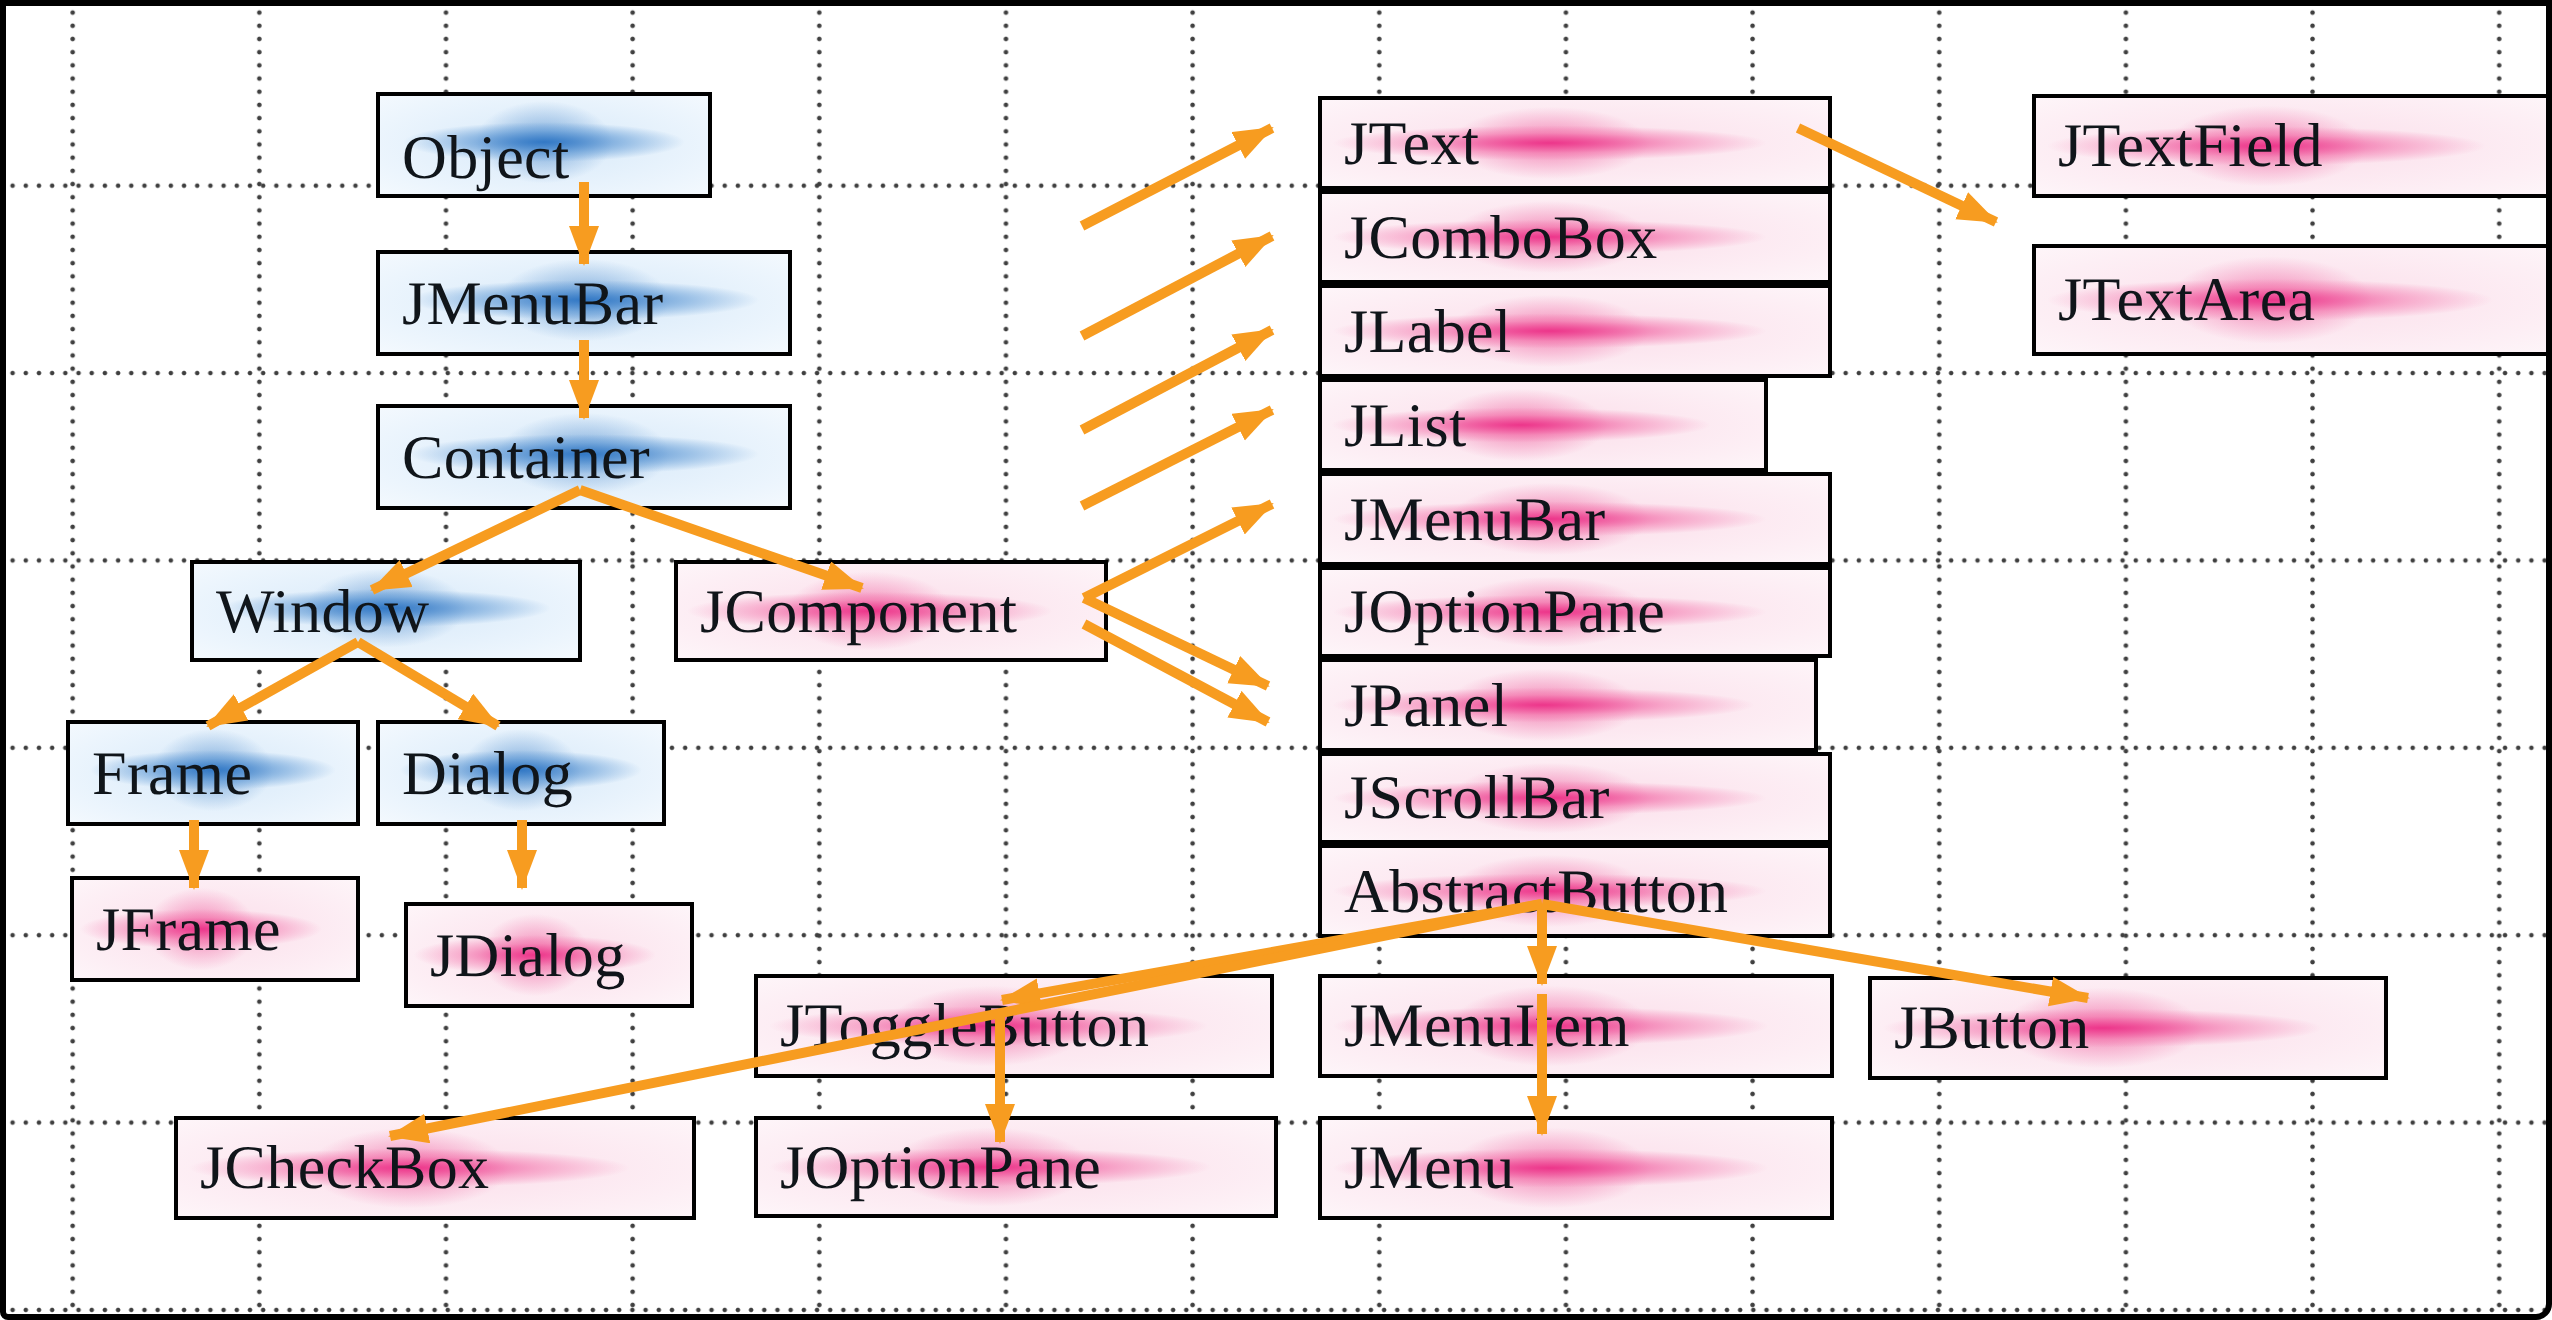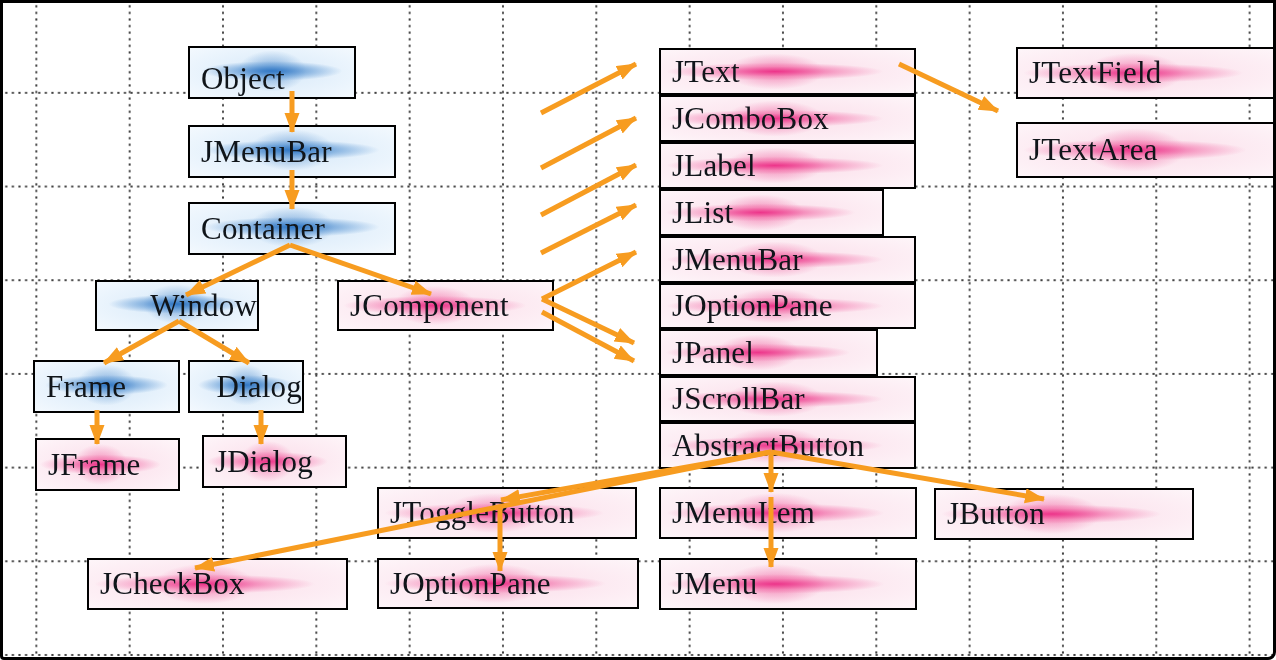--- a/index.html
+++ b/index.html
@@ -65,33 +65,33 @@
   <div id="nodes-layer">
       <div class="node blue" style="left: 185px; top: 43px; width: 168px; height: 53px; align-items: flex-end;">
         <span>Object</span>
       </div>
       <div class="node blue" style="left: 185px; top: 122px; width: 208px; height: 53px;">
         <span>JMenuBar</span>
       </div>
       <div class="node blue" style="left: 185px; top: 199px; width: 208px; height: 53px;">
         <span>Container</span>
       </div>
-      <div class="node blue" style="left: 92px; top: 277px; width: 164px; height: 51px; justify-content: flex-end;">
+      <div class="node blue" style="left: 92px; top: 277px; width: 196px; height: 51px;">
         <span>Window</span>
       </div>
       <div class="node blue" style="left: 30px; top: 357px; width: 147px; height: 53px;">
         <span>Frame</span>
       </div>
-      <div class="node blue" style="left: 185px; top: 357px; width: 116px; height: 53px; justify-content: flex-end;">
+      <div class="node blue" style="left: 185px; top: 357px; width: 145px; height: 53px;">
         <span>Dialog</span>
       </div>
       <div class="node pink" style="left: 18px; top: 435px; width: 145px; height: 53px;">
         <span>JFrame</span>
       </div>
-      <div class="node pink" style="left: 185px; top: 432px; width: 145px; height: 53px;">
+      <div class="node pink" style="left: 185px; top: 448px; width: 145px; height: 53px;">
         <span>JDialog</span>
       </div>
       <div class="node pink" style="left: 320px; top: 277px; width: 217px; height: 51px;">
         <span>JComponent</span>
       </div>
       <div class="node pink" style="left: 642px; top: 45px; width: 257px; height: 47px;">
         <span>JText</span>
       </div>
       <div class="node pink" style="left: 642px; top: 92px; width: 257px; height: 47px; text-align: right;">
         <span>JComboBox</span>
@@ -101,21 +101,21 @@
       </div>
       <div class="node pink" style="left: 642px; top: 186px; width: 225px; height: 47px;">
         <span>JList</span>
       </div>
       <div class="node pink" style="left: 642px; top: 233px; width: 257px; height: 47px;">
         <span>JMenuBar</span>
       </div>
       <div class="node pink" style="left: 642px; top: 280px; width: 257px; height: 46px;">
         <span>JOptionPane</span>
       </div>
-      <div class="node pink" style="left: 642px; top: 326px; width: 219px; height: 47px;">
+      <div class="node pink" style="left: 642px; top: 326px; width: 250px; height: 47px;">
         <span>JPanel</span>
       </div>
       <div class="node pink" style="left: 642px; top: 373px; width: 257px; height: 46px;">
         <span>JScrollBar</span>
       </div>
       <div class="node pink" style="left: 642px; top: 419px; width: 257px; height: 47px;">
         <span>AbstractButton</span>
       </div>
       <div class="node pink" style="left: 999px; top: 44px; width: 260px; height: 52px;">
         <span>JTextField</span>

